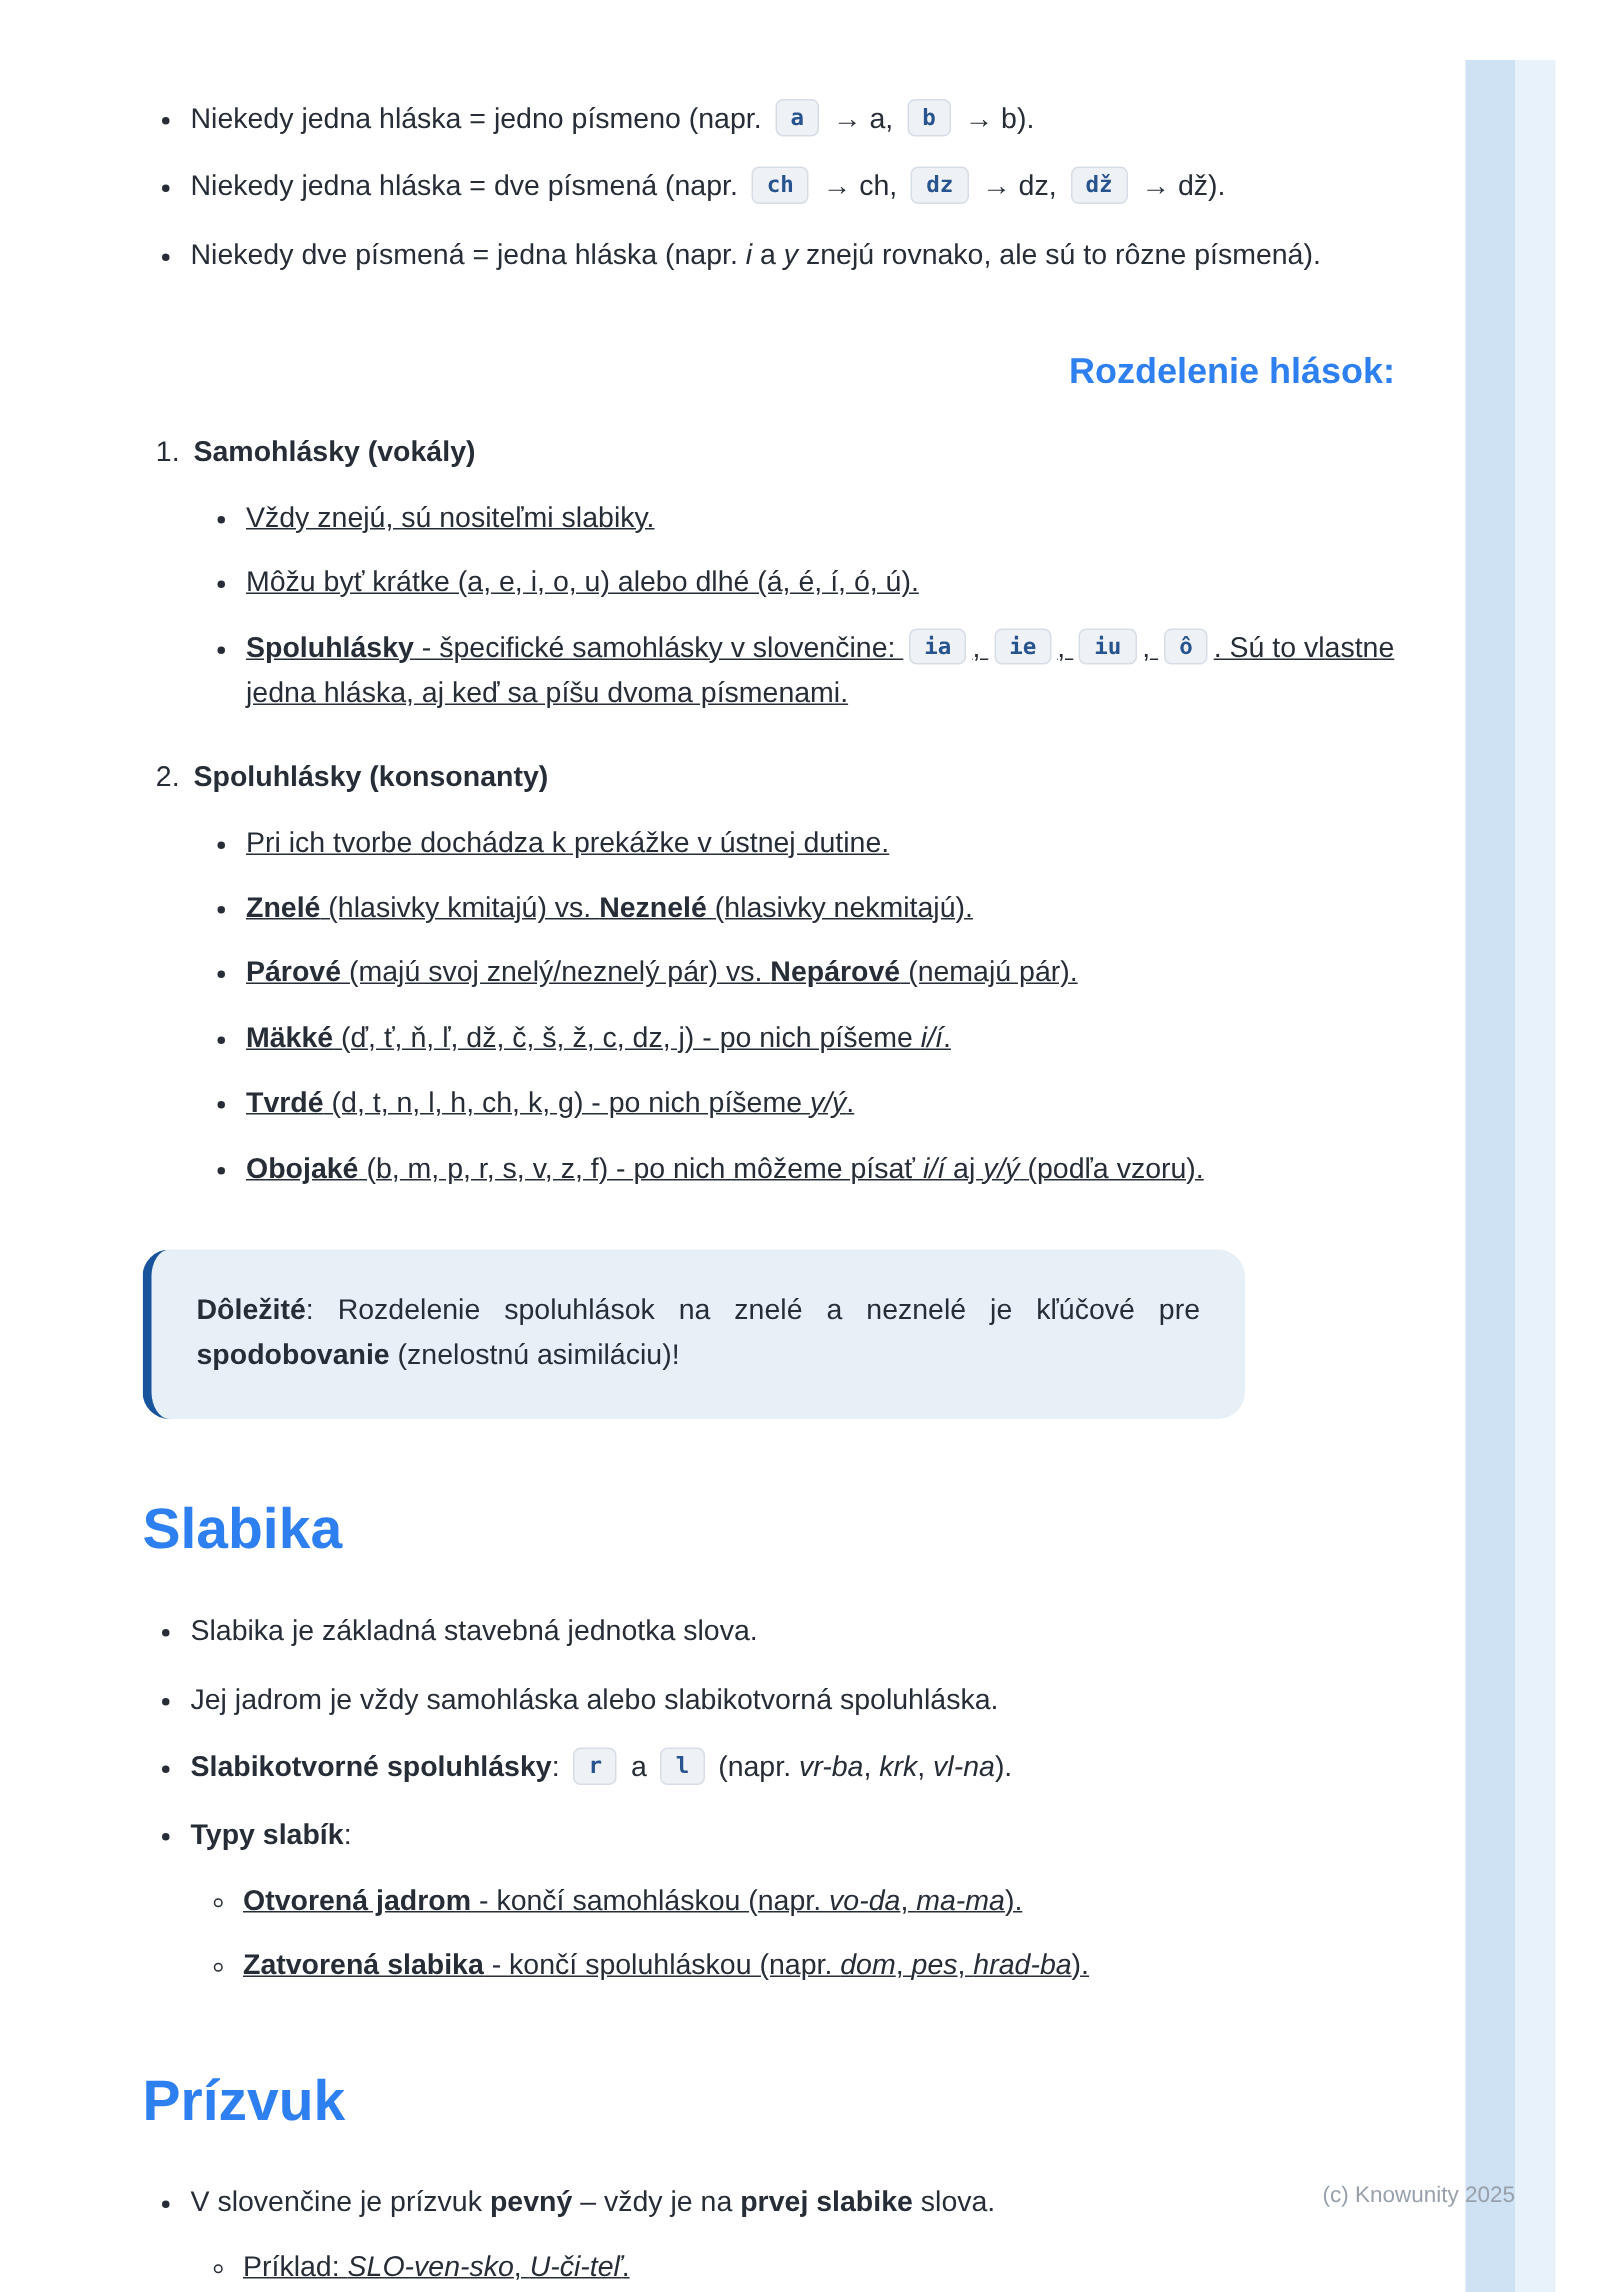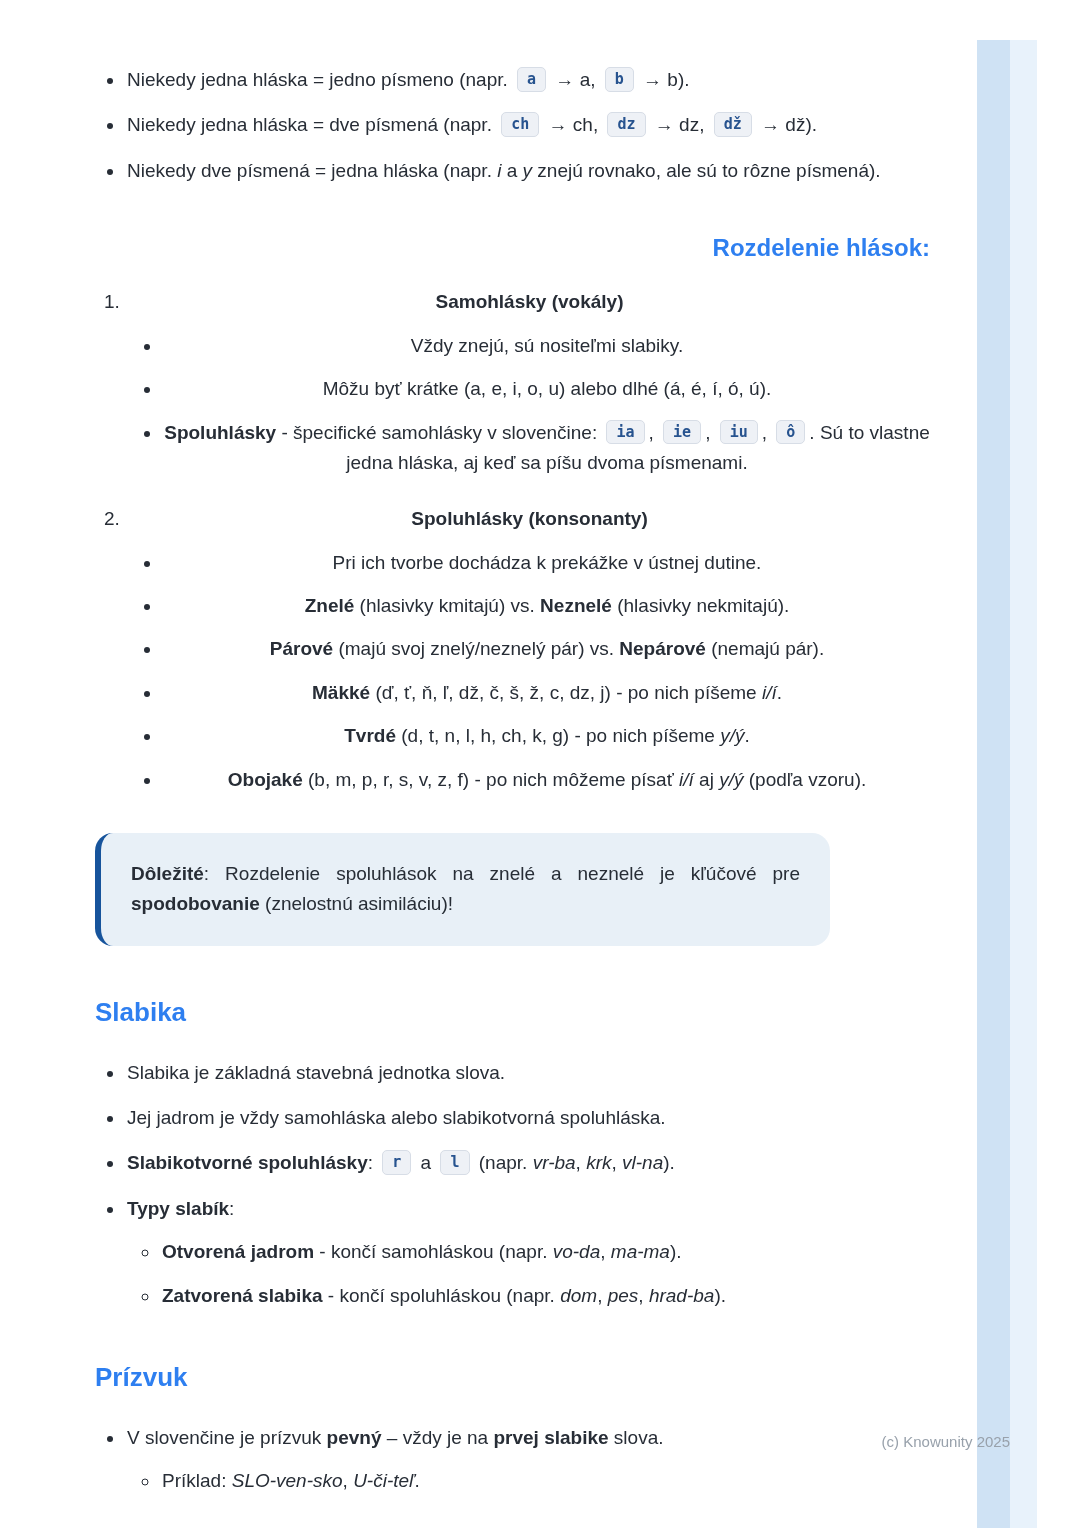--- a/index.html
+++ b/index.html
@@ -32,45 +32,45 @@
     font-family:"DejaVu Sans Mono","Liberation Mono",monospace;
     font-size:15px;font-weight:700;color:var(--code_text);
     background:var(--code_bg);border:1px solid var(--code_border);
     border-radius:5px;padding:2px 9px;margin:0 4px;
     display:inline-block;line-height:1.25;vertical-align:2px;
   }
   ul.blist{list-style:disc outside;padding-left:30px;}
   ul.blist.circle{list-style:circle outside;}
   ul.blist > li{margin:15px 0;padding-left:2px;}
   ul.l2{margin-top:12px;padding-left:33px;}
-  ul.l2 > li{margin:13px 0;}
-  ol.nlist{list-style:decimal outside;padding-left:30px;margin:4px 0 12px 0;text-align:center;}
+  ul.l2 > li{margin:13px 0;text-decoration:underline;}
+  ol.nlist{list-style:decimal outside;padding-left:30px;margin:4px 0 12px 0;}
   ol.nlist > li{margin:20px 0 26px 0;font-weight:400;padding-left:4px;}
   .nli-title{font-weight:700;}
   .h2{
     color:var(--accent);font-size:24px;font-weight:700;
     margin:46px 0 24px 0;line-height:1.3;text-align:right;
   }
   .h1{
-    color:var(--accent);font-size:26px;font-weight:700;
+    color:var(--accent);font-size:38px;font-weight:700;
     margin:50px 0 28px 0;line-height:1.3;
   }
   .callout{
     background:var(--callout_bg);
     border-left:6px solid var(--callout_border);
     border-radius:18px;
     margin:38px 100px 14px 0;
     padding:26px 30px 26px 30px;
   }
   .callout-text{text-align:justify;}
   .scroll-band{position:absolute;top:40px;bottom:0;z-index:1;}
   .scroll-dark{right:70px;width:33px;background:var(--scroll_dark);}
   .scroll-light{right:43px;width:27px;background:var(--scroll_light);}
   .footer{
-    position:absolute;right:70px;bottom:74px;z-index:3;
+    position:absolute;right:70px;bottom:52px;z-index:3;
     font-size:15px;color:var(--footer_text);
   }
 </style>
 </head>
 <body>
 
 <div class="page">
 
   <div class="content">
 

